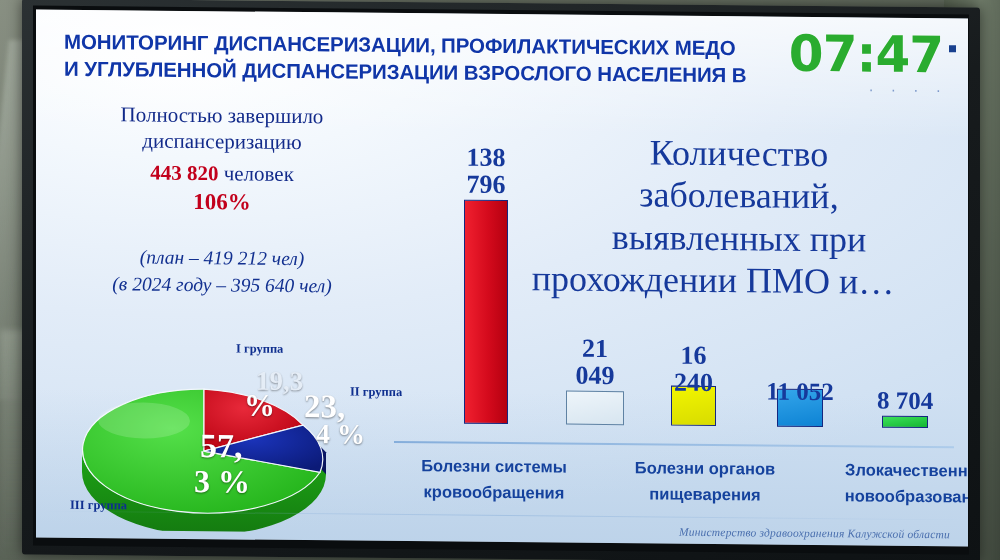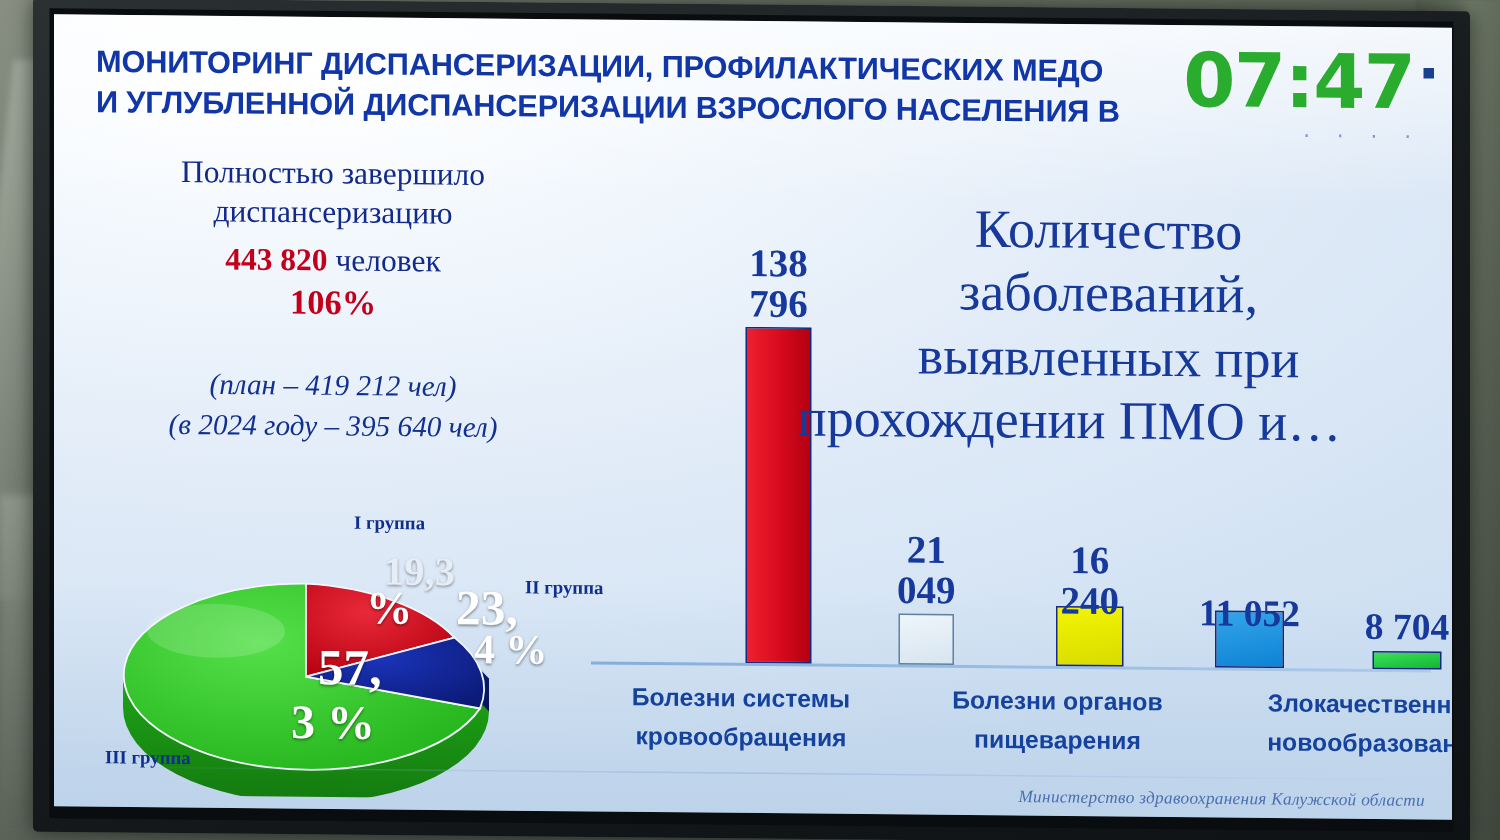--- a/index.html
+++ b/index.html
@@ -84,33 +84,33 @@
   .pie-lbl.l1{left:178px;top:0px;}
   .pie-lbl.l2{left:292px;top:42px;text-align:center;}
   .pie-lbl.l3{left:12px;top:158px;}
   .pie-svg{position:absolute;left:0;top:14px;}
   .pie-val{position:absolute;font-family:"Liberation Serif", serif;font-weight:bold;
     color:#fff;text-shadow:0 1px 2px rgba(0,0,0,.45);white-space:nowrap;line-height:1.0;}
   .pie-val.v-red{left:198px;top:26px;font-size:27px;color:#e7eef7;opacity:.88;text-align:right;}
   .pie-val.v-red2{left:186px;top:48px;font-size:31px;}
   .pie-val.v-blue{left:246px;top:48px;font-size:33px;}
   .pie-val.v-blue2{left:258px;top:78px;font-size:28px;}
-  .pie-val.v-green{left:154px;top:88px;font-size:34px;}
+  .pie-val.v-green{left:142px;top:88px;font-size:34px;}
   .pie-val.v-green2{left:136px;top:124px;font-size:32px;}
 
   
   .bar-heading{position:absolute;left:488px;top:116px;width:430px;
     font-family:"Liberation Serif", serif;font-size:36px;line-height:1.18;
     color:#16399b;text-align:center;}
 
   
   .chart{position:absolute;left:352px;top:110px;width:570px;height:320px;}
   .baseline{position:absolute;left:6px;bottom:0px;width:560px;height:2px;
     background:linear-gradient(90deg,rgba(120,165,215,.85),rgba(150,190,230,.55));}
-  .bar{position:absolute;bottom:2px;margin-left:33px;}
+  .bar{position:absolute;bottom:20px;}
   .bar .box{width:100%;height:100%;box-sizing:border-box;}
   .bar .vlabel{position:absolute;left:50%;transform:translateX(-50%);
     font-family:"Liberation Serif", serif;font-weight:bold;color:#16399b;
     white-space:nowrap;text-align:center;line-height:1.04;}
 
   .cats{position:absolute;left:352px;top:440px;width:610px;height:66px;}
   .cat{position:absolute;font-family:"Liberation Sans", sans-serif;font-weight:bold;
     font-size:16.5px;line-height:1.55;color:#15429d;text-align:center;white-space:nowrap;}
 
   
@@ -217,21 +217,21 @@
       <div class="baseline"></div>
 
       <div class="bar" style="left:76px;width:44px;height:224px;">
         <div class="box" style="background:linear-gradient(90deg,#f0202f,#d40a1c 55%,#b50010);border:1.4px solid #15277f;"></div>
         <div class="vlabel" style="bottom:226px;font-size:26px;">
           <div>138</div>
           <div>796</div>
         </div>
       </div>
 
-      <div class="bar" style="left:178px;width:37px;height:34px;">
+      <div class="bar" style="left:178px;width:58px;height:34px;">
         <div class="box" style="background:linear-gradient(170deg,#eef5fa,#d7e5f0);border:1.4px solid #5f82a3;"></div>
         <div class="vlabel" style="bottom:36px;font-size:26px;">
           <div>21</div>
           <div>049</div>
         </div>
       </div>
 
       <div class="bar" style="left:283px;width:45px;height:40px;">
         <div class="box" style="background:linear-gradient(170deg,#f2f500,#d8dc00);border:1.4px solid #15277f;"></div>
         <div class="vlabel" style="bottom:30px;font-size:26px;">

